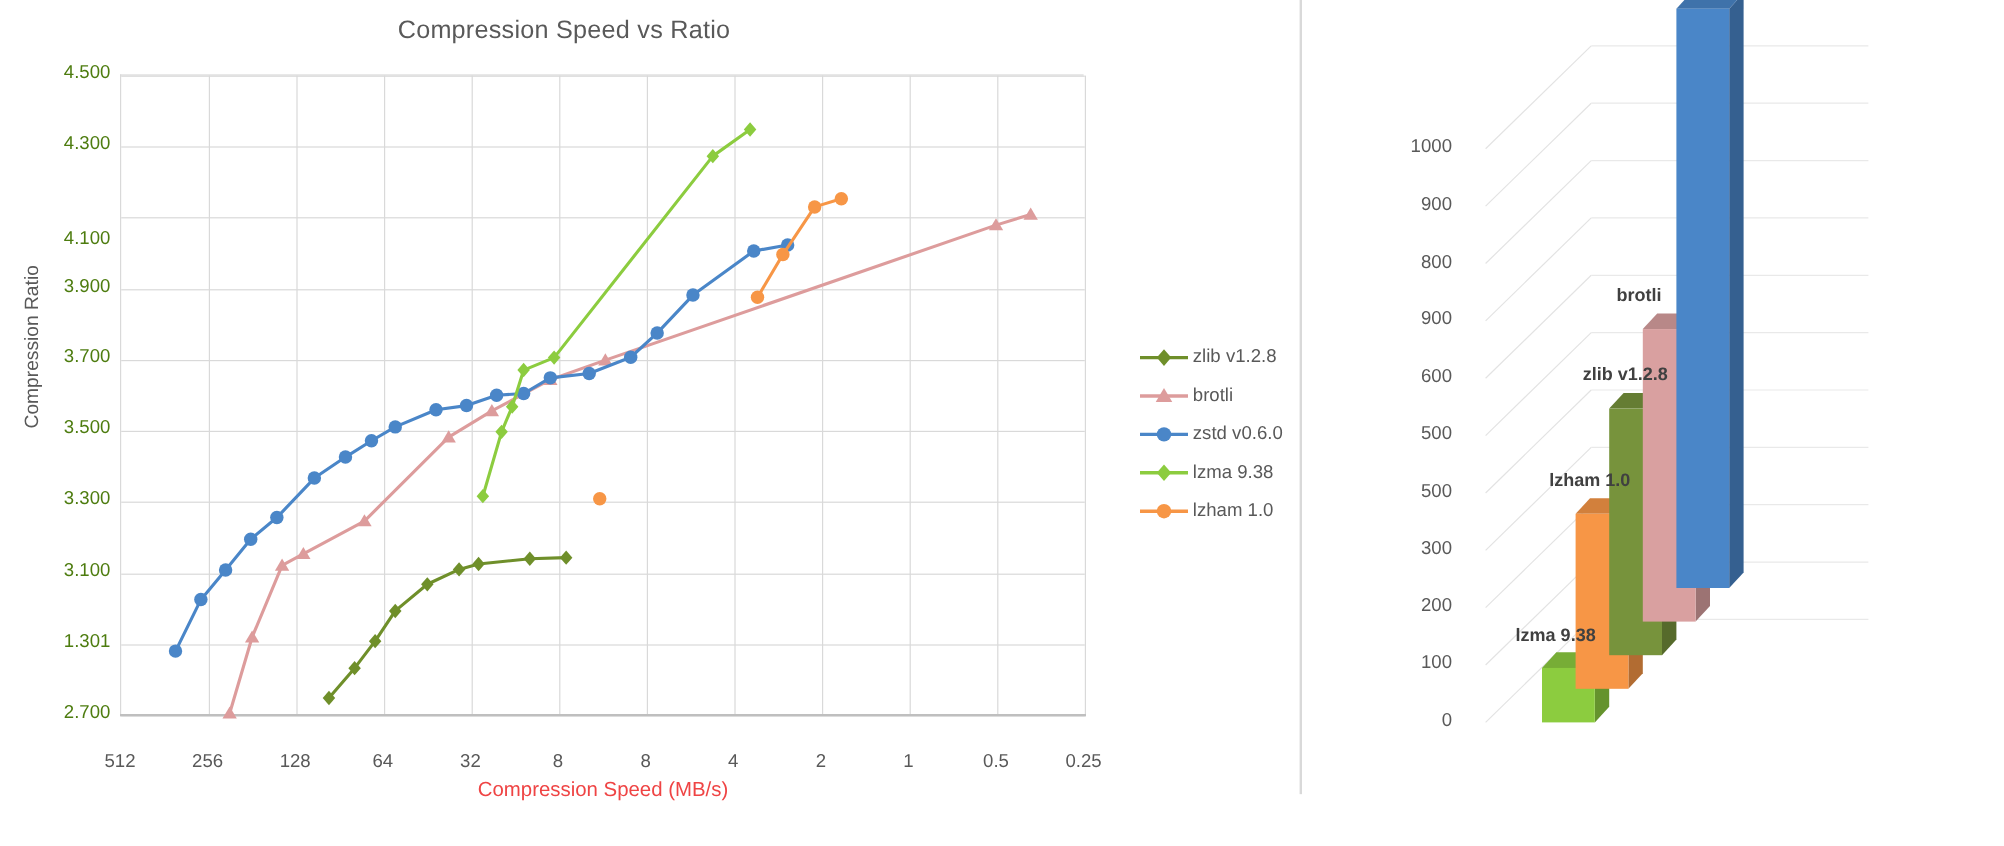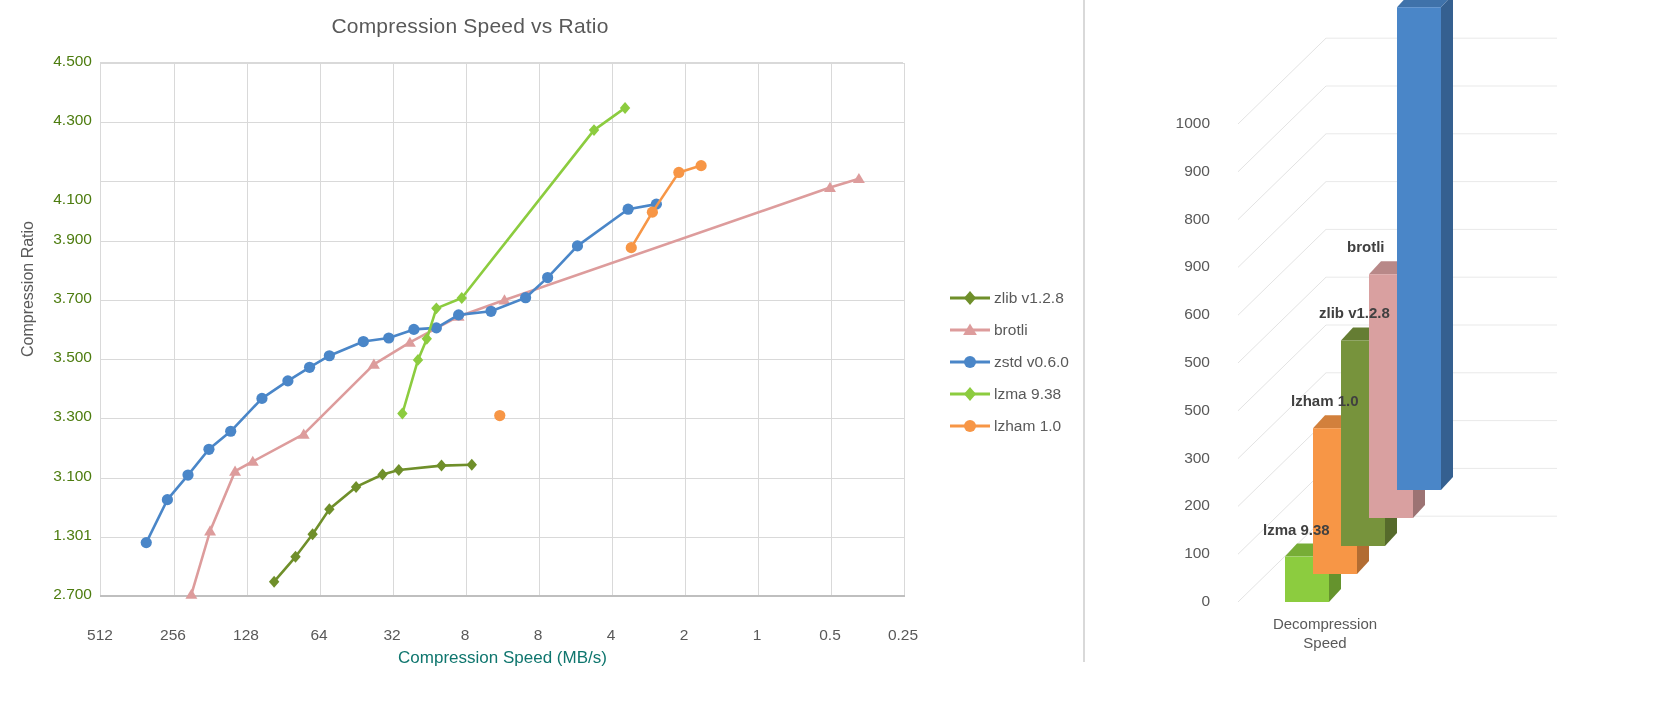--- a/index.html
+++ b/index.html
@@ -34,21 +34,21 @@
   }
   #ylabels{position:absolute;left:0;top:0;width:92px;height:662px;}
   .xtick{
     position:absolute;top:626px;width:70px;text-align:center;
     font-size:15.5px;color:#595959;
   }
   #y-axis-title{
     position:absolute;left:-222px;top:280px;width:500px;text-align:center;
     transform:rotate(-90deg);font-size:16px;color:#595959;
   }
-  .xtitle-wrap{position:absolute;left:100px;top:648px;width:805px;text-align:center;font-size:17px;color:#0f766e;}
+  .xtitle-wrap{position:absolute;left:100px;top:648px;width:805px;text-align:center;font-size:17px;color:#ef4444;}
 
   svg#series-svg{position:absolute;left:100px;top:62px;width:803px;height:533px;overflow:visible;}
 
   
   #legend{position:absolute;left:948px;top:282px;width:130px;}
   .legend-row{height:32px;display:flex;align-items:center;}
   .legend-mark{width:44px;height:18px;position:relative;flex:0 0 44px;}
   .legend-mark svg{position:absolute;left:0;top:0;}
   .legend-label{font-size:15.5px;color:#595959;white-space:nowrap;padding-left:2px;}
 
@@ -313,17 +313,13 @@
       <div class="bar-ytick" style="left: 65px; top: 209.6px;">800</div>
       <div class="bar-ytick" style="left: 65px; top: 161.8px;">900</div>
       <div class="bar-ytick" style="left: 65px; top: 114px;">1000</div>
     </div>
   <div id="bar-labels">
       <div class="bar-label" style="left: 178px; top: 520.59px;">lzma 9.38</div>
       <div class="bar-label" style="left: 206px; top: 392.21px;">lzham 1.0</div>
       <div class="bar-label" style="left: 234px; top: 304.46px;">zlib v1.2.8</div>
       <div class="bar-label" style="left: 262px; top: 238.22px;">brotli</div>
     </div>
-  <div id="bar-xlabel">
-      <div>Decompression</div>
-      <div>Speed</div>
-    </div>
 </div>
 
 </body></html>

